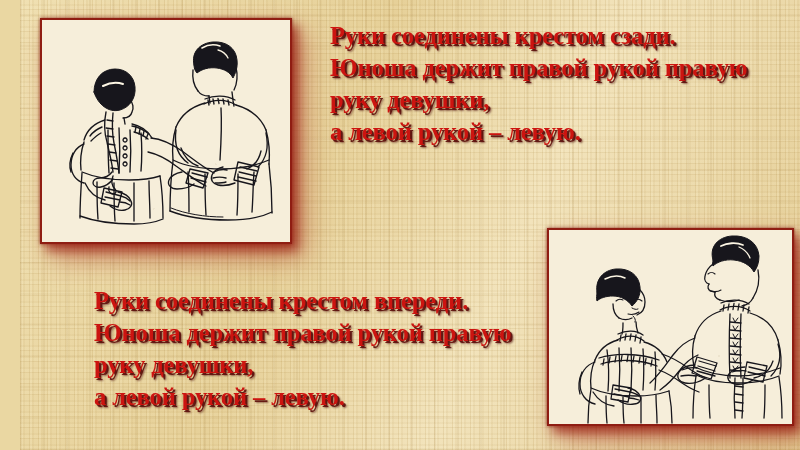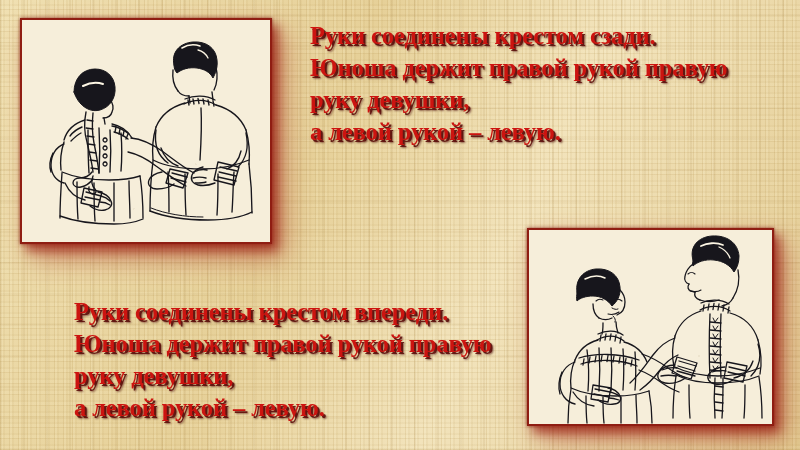--- a/index.html
+++ b/index.html
@@ -23,20 +23,21 @@
         rgba(255,246,214,.08) 1px, rgba(255,246,214,.08) 4px,
         rgba(168,132,64,.06) 4px, rgba(168,132,64,.06) 6px,
         rgba(255,248,220,.00) 6px, rgba(255,248,220,.00) 11px),
       repeating-linear-gradient(90deg,
         rgba(150,112,48,.10) 0px, rgba(150,112,48,.10) 2px,
         rgba(0,0,0,0) 2px, rgba(0,0,0,0) 23px),
       repeating-linear-gradient(0deg,
         rgba(150,112,48,.07) 0px, rgba(150,112,48,.07) 2px,
         rgba(0,0,0,0) 2px, rgba(0,0,0,0) 31px),
       linear-gradient(115deg,#f0e0b2 0%,#e6d098 38%,#f2e3bb 62%,#e2ca90 100%);
+    margin-left: 20px;
   }
   
   .photo-frame{
     position:absolute;
     background:#fdf6e4;
     border:2px solid #8f1d12;
     box-shadow:
       6px 7px 10px rgba(150,25,15,.70),
       12px 14px 26px rgba(165,35,20,.45),
       0 0 3px rgba(120,20,12,.8);
@@ -62,21 +63,21 @@
     font-weight:bold;
     font-size:24.5px;
     line-height:32px;
     letter-spacing:-0.1px;
     text-shadow:
       2px 2px 0 rgba(90,10,8,.88),
       3px 3px 2px rgba(70,8,6,.55);
     white-space:pre-line;
   }
   #caption-back{ left:310px; top:20px; width:420px; }
-  #caption-front{ left:74px;  top:296px; width:420px; }
+  #caption-front{ left:74px;  top:285px; width:420px; }
 </style>
 </head>
 <body>
 
 <div id="slide">
 
   <div class="photo-frame" id="frame-back">
     <div class="photo-inner">
       <svg viewBox="0 0 248 222" xmlns="http://www.w3.org/2000/svg">
         <g fill="none" stroke="#17161c" stroke-width="1.35" stroke-linecap="round" stroke-linejoin="round">

